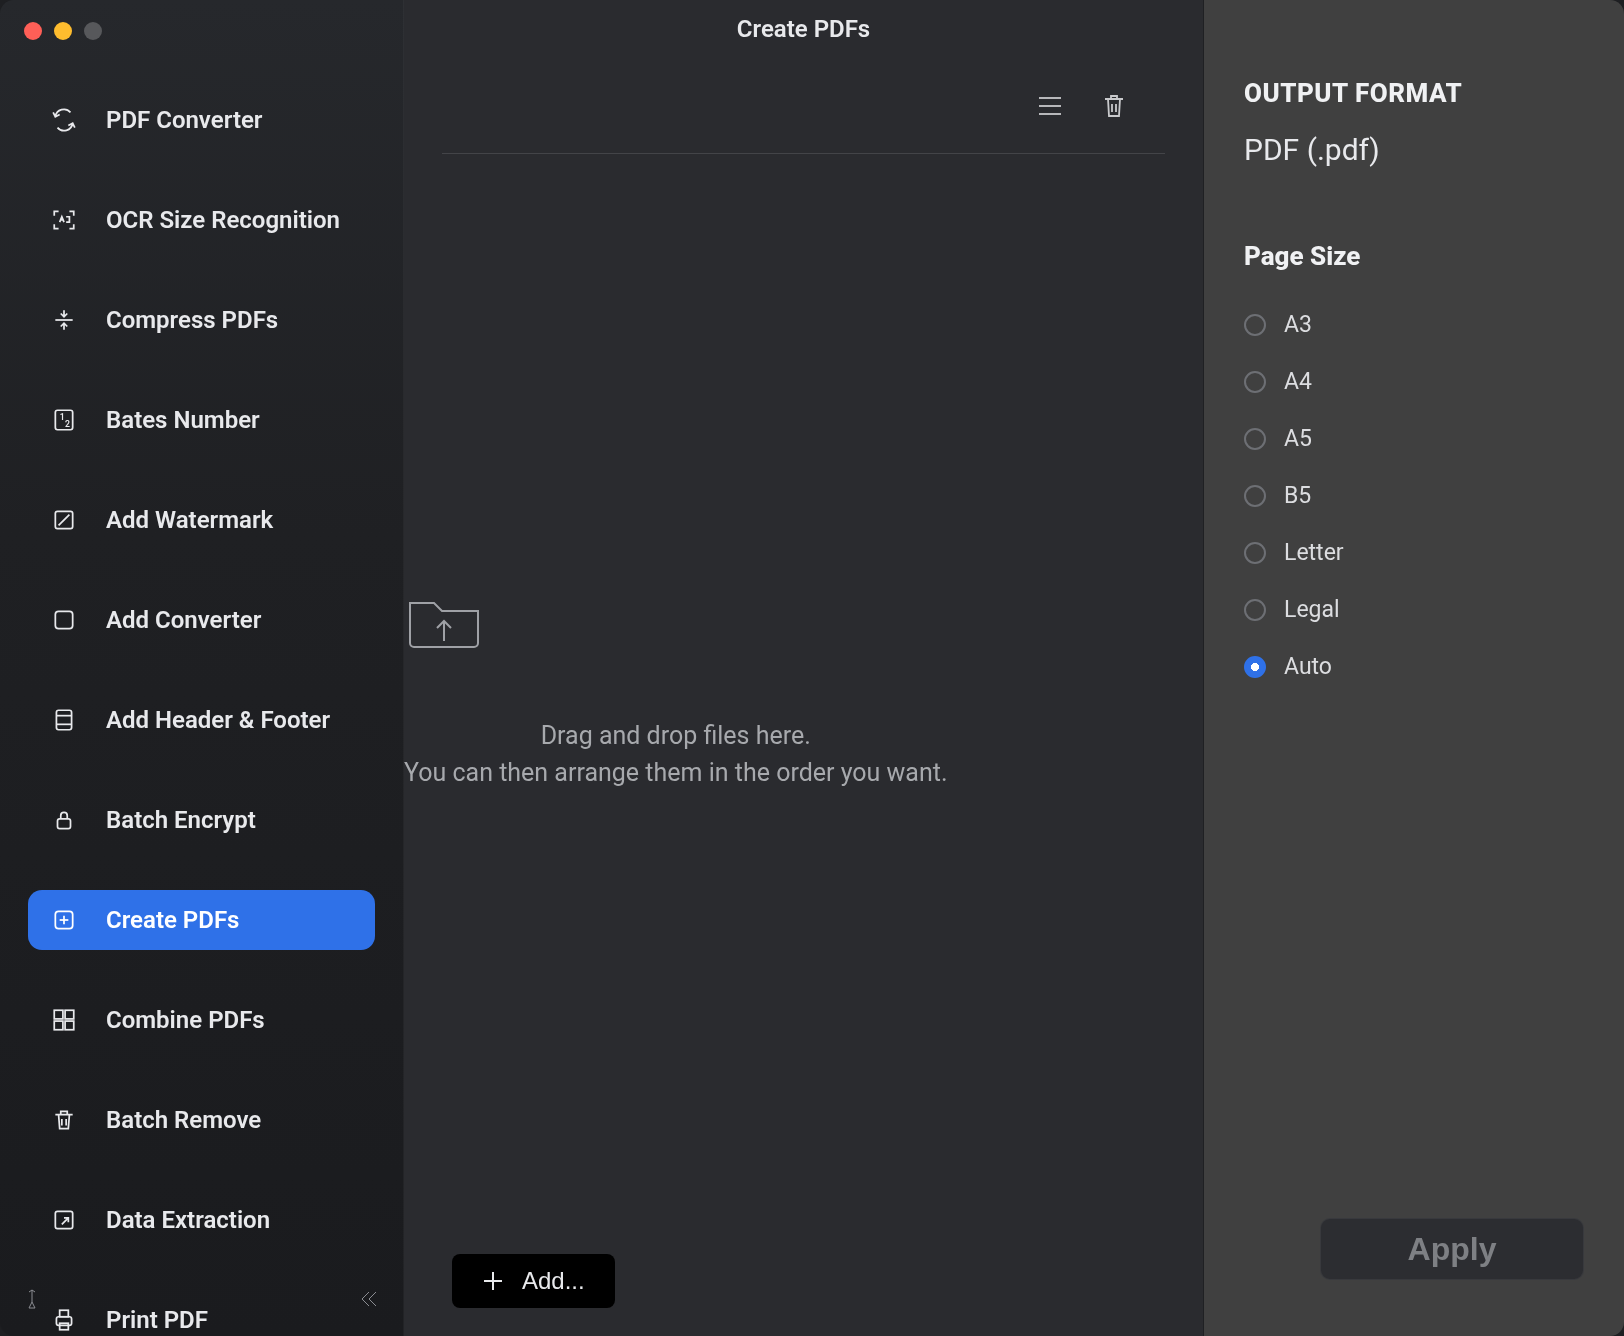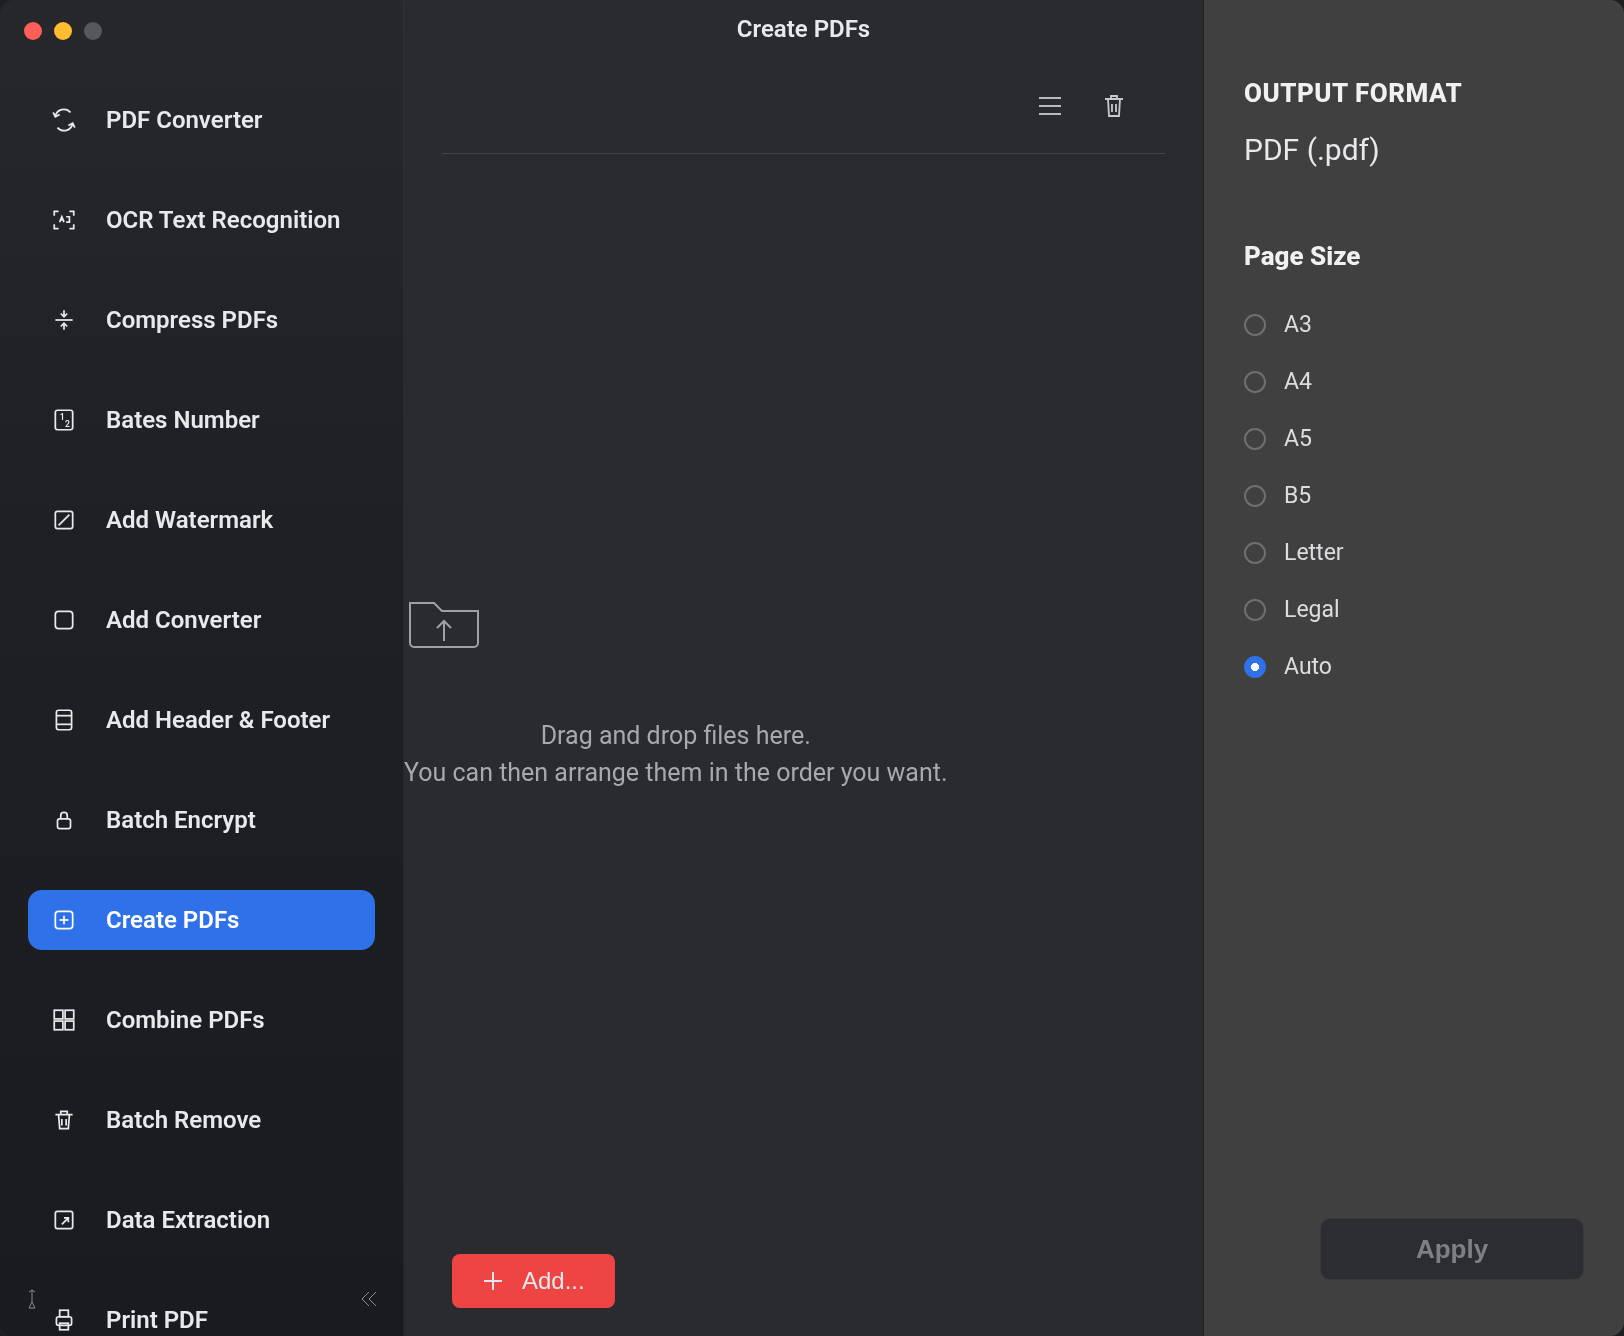--- a/index.html
+++ b/index.html
@@ -133,21 +133,21 @@
       display: flex;
       align-items: center;
       padding: 0 48px;
     }
     .add-btn {
       display: inline-flex;
       align-items: center;
       gap: 18px;
       padding: 0 30px;
       height: 54px;
-      background: #ef4444;
+      background: #000000;
       color: #e8e9ec;
       font-size: 24px;
       font-weight: 500;
       border-radius: 8px;
       cursor: pointer;
       border: none;
     }
     .add-btn svg { stroke: #e8e9ec; fill: none; stroke-width: 2; }
 
     
@@ -206,21 +206,21 @@
       display: flex;
       justify-content: flex-end;
     }
     .apply-btn {
       width: 264px;
       height: 62px;
       border-radius: 10px;
       background: #2c2d31;
       border: 1px solid rgba(255,255,255,0.06);
       color: #7e8084;
-      font-size: 26px;
+      font-size: 32px;
       font-weight: 600;
       cursor: default;
     }
   </style>
 </head>
 <body>
 
 <div class="app">
 
   <aside class="sidebar">
@@ -239,21 +239,21 @@
           </span>
           <span>PDF Converter</span>
         </div>
         <div class="nav-item">
           <span class="ico">
             <svg viewBox="0 0 24 24">
               <path d="M3 8V4h4M21 8V4h-4M3 16v4h4M21 16v4h-4"></path>
               <path d="M8 14l2-5 2 5M9 12h2M14 9h3v5h-3"></path>
             </svg>
           </span>
-          <span>OCR Text Recognition</span>
+          <span>OCR Size Recognition</span>
         </div>
         <div class="nav-item">
           <span class="ico">
             <svg viewBox="0 0 24 24">
               <line x1="4" y1="12" x2="20" y2="12"></line>
               <path d="M12 3v5M9 6l3 3 3-3M12 21v-5M9 18l3-3 3 3"></path>
             </svg>
           </span>
           <span>Compress PDFs</span>
         </div>

